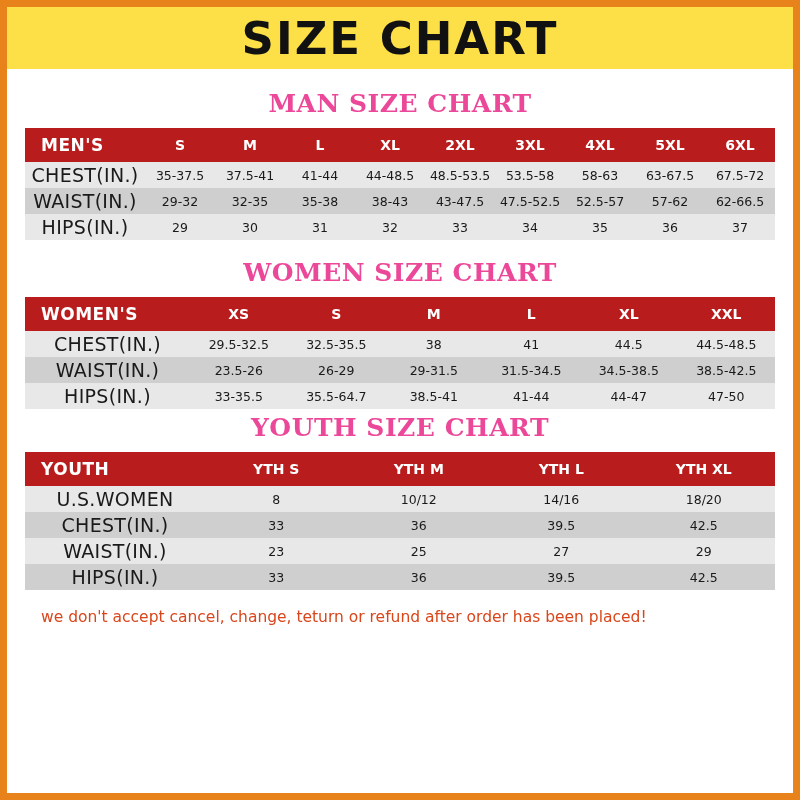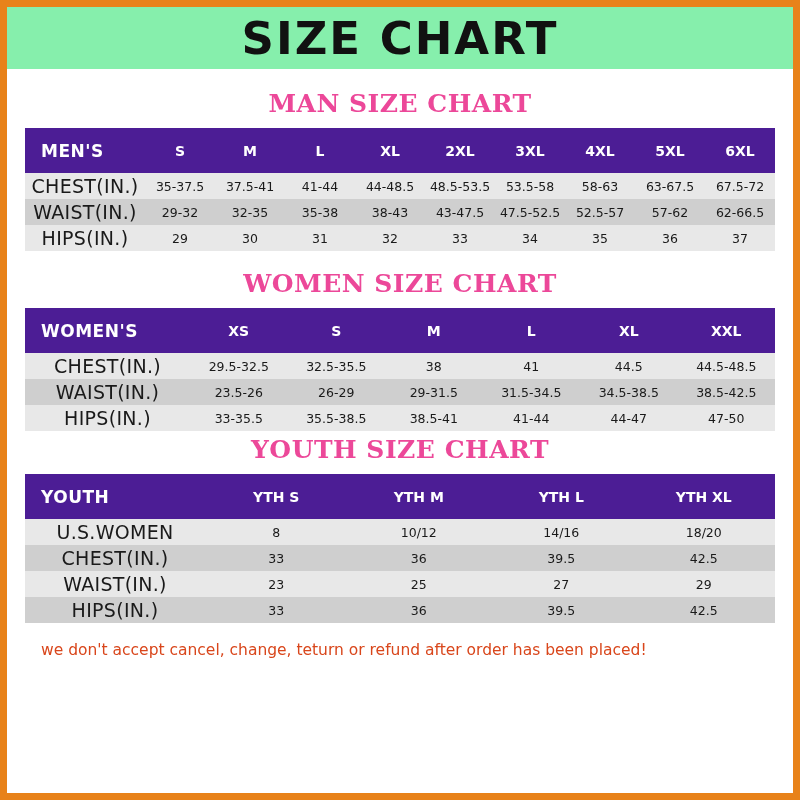--- a/index.html
+++ b/index.html
@@ -15,21 +15,21 @@
   }
   .page {
     position: relative;
     width: 800px;
     height: 800px;
     box-sizing: border-box;
     border: 7px solid #e8821a;
     background: #ffffff;
   }
   .header {
-    background: #86efac;
+    background: #fde047;
     height: 62px;
     display: flex;
     align-items: center;
     justify-content: center;
   }
   .header-title {
     font-family: "DejaVu Sans", sans-serif;
     font-weight: bold;
     font-size: 45px;
     letter-spacing: 2px;
@@ -63,24 +63,24 @@
     text-align: center;
     font-family: "DejaVu Sans", sans-serif;
     font-size: 12.5px;
     color: #1a1a1a;
     padding: 0;
     height: 26px;
     vertical-align: middle;
     white-space: nowrap;
   }
   thead th {
-    background: #4c1d95;
+    background: #b91c1c;
     color: #ffffff;
     font-weight: bold;
-    height: 45px;
+    height: 34px;
     font-size: 14px;
     margin-left: 16px;
   }
   thead th.row-head {
     text-align: left;
     padding-left: 16px;
     font-size: 17px;
     letter-spacing: 0.5px;
   }
   tbody tr.light td { background: #e8e8e8; }
@@ -225,21 +225,21 @@
             <td>23.5-26</td>
             <td>26-29</td>
             <td>29-31.5</td>
             <td>31.5-34.5</td>
             <td>34.5-38.5</td>
             <td>38.5-42.5</td>
           </tr>
           <tr class="light">
             <td class="row-head">HIPS(IN.)</td>
             <td>33-35.5</td>
-            <td>35.5-38.5</td>
+            <td>35.5-64.7</td>
             <td>38.5-41</td>
             <td>41-44</td>
             <td>44-47</td>
             <td>47-50</td>
           </tr>
         </tbody>
       </table>
     </div>
 
     <div class="section-title t-youth">YOUTH SIZE CHART</div>

